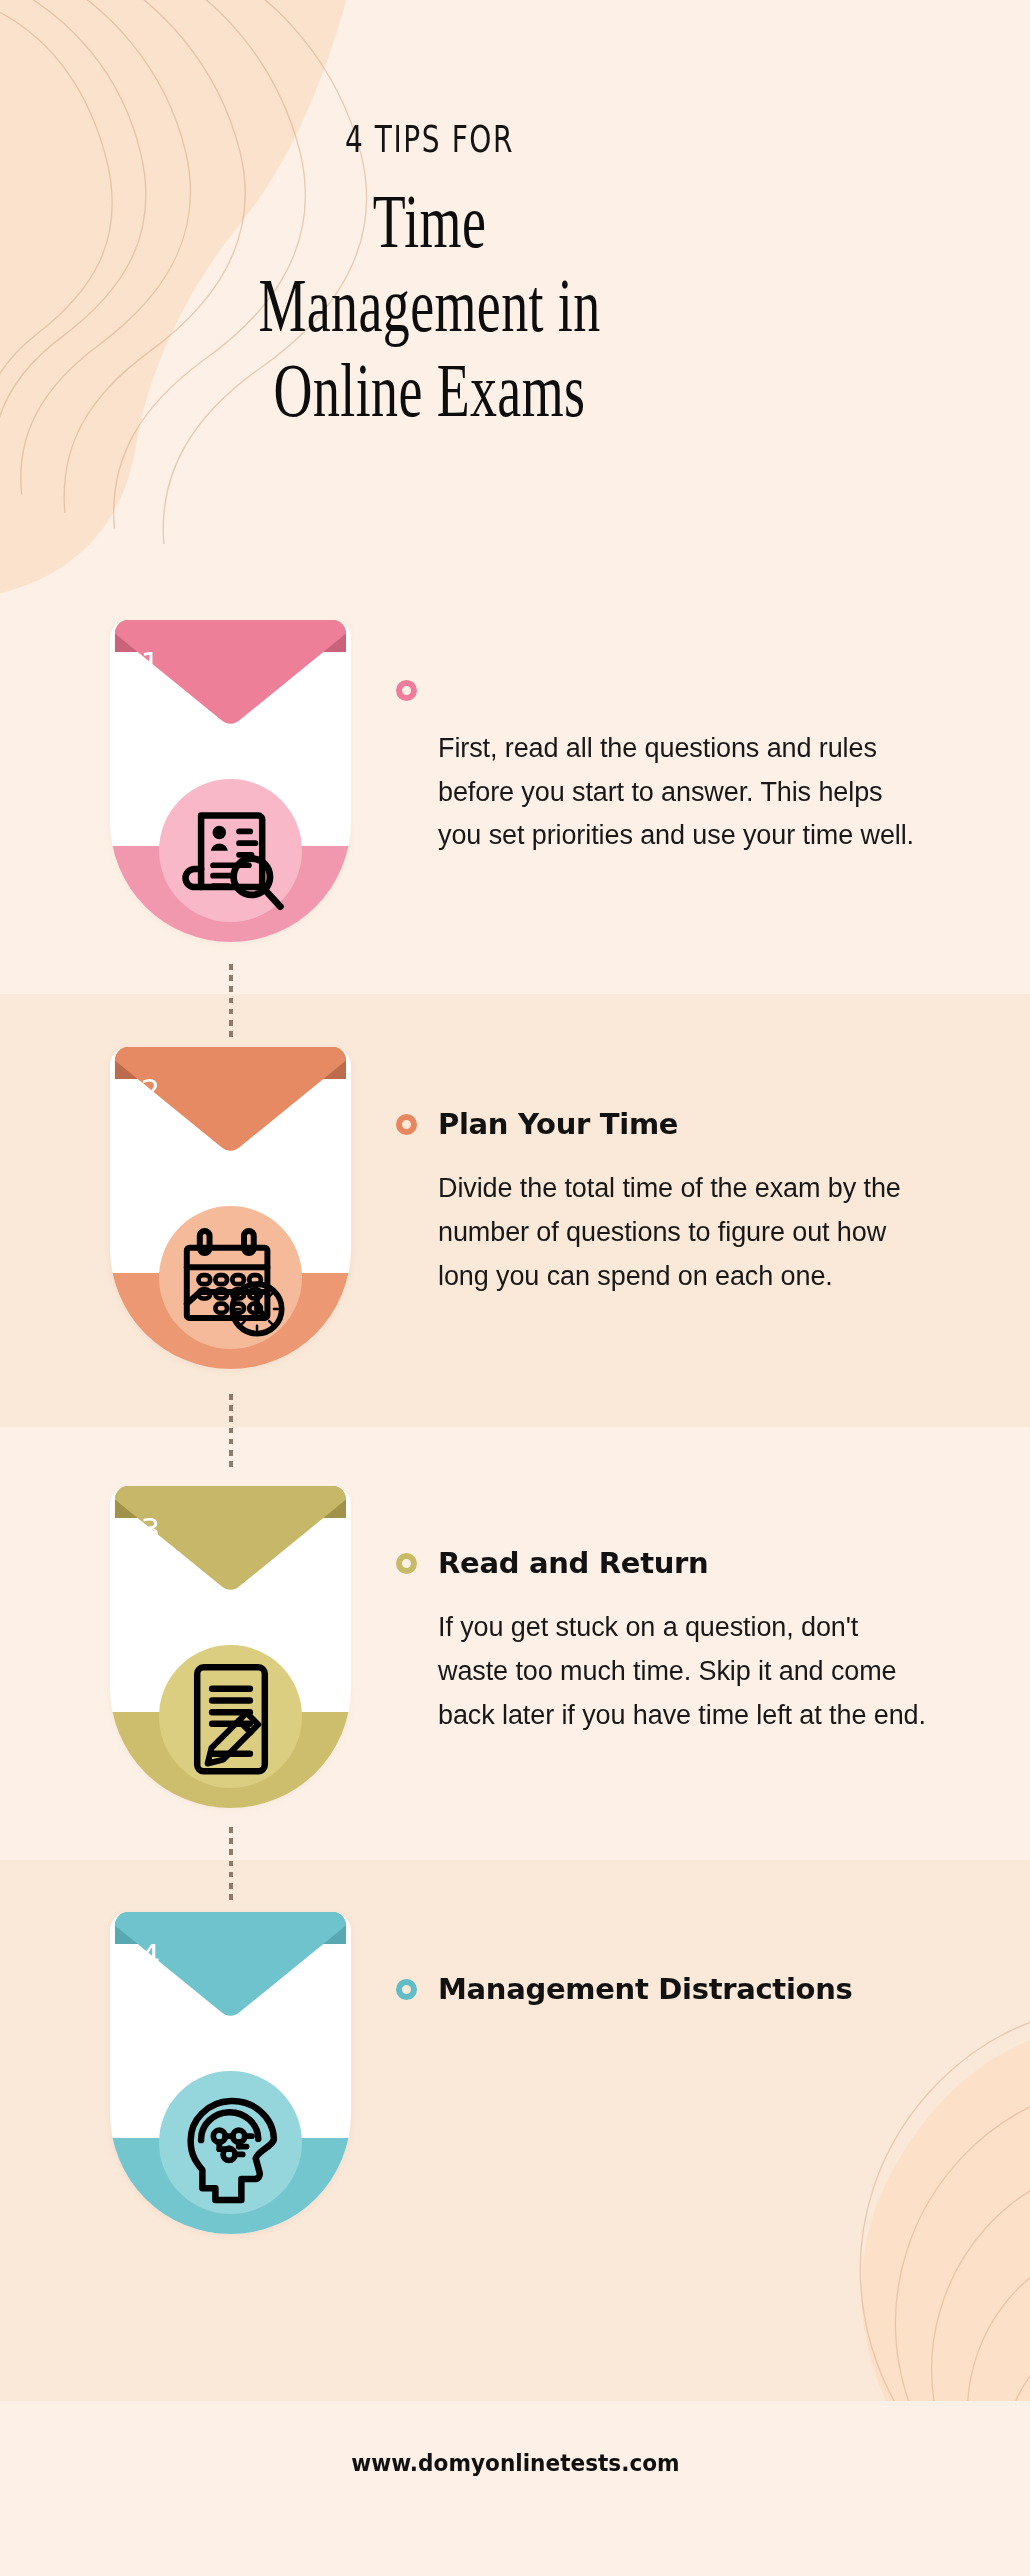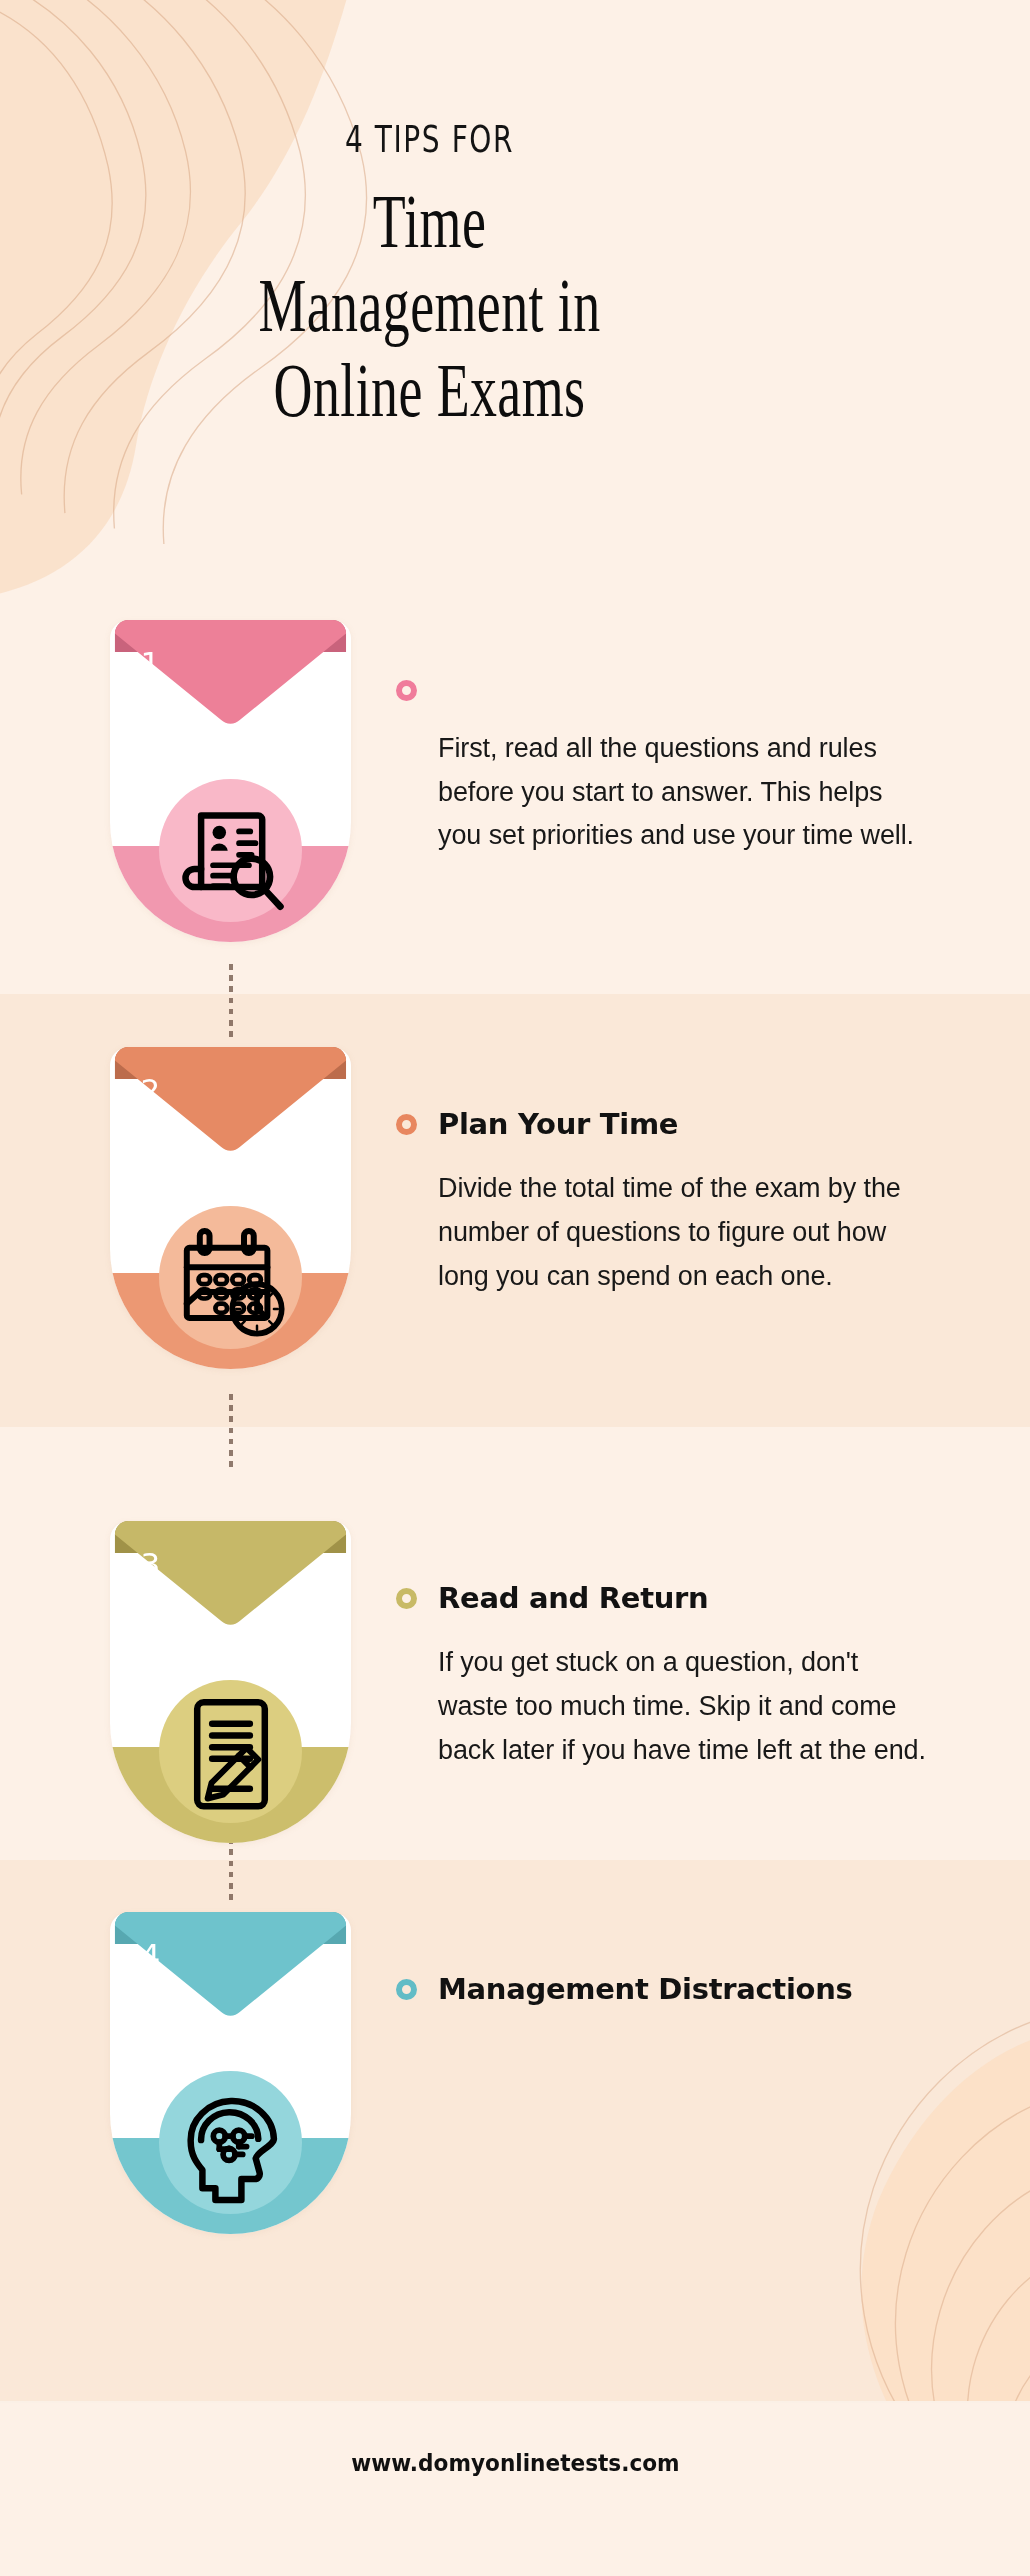--- a/index.html
+++ b/index.html
@@ -376,21 +376,21 @@
 
     <div class="tiptext" style="top:59px;">
       <div class="headrow">
         <span class="bullet" style="border-color:#E8875F;"></span>
         <span class="tiphead">Plan Your Time</span>
       </div>
       <div class="tipbody">Divide the total time of the exam by the number of questions to figure out how long you can spend on each one.</div>
     </div>
 
   </div>
-  <div class="tip" style="top:1522px;height:346px;">
+  <div class="tip" style="top:1487px;height:346px;">
 
     <div class="card">
       <div class="card-foot" style="background:#CCBE6C;"></div>
       <div class="icon-circle" style="background:#DCCE80;"></div>
       <div class="icon-art">
         <svg viewBox="0 0 100 100">
       <rect x="24" y="11" width="52" height="80" rx="5" fill="none" stroke="#000" stroke-width="5"></rect>
       <g fill="#000">
         <rect x="33" y="25" width="34" height="5" rx="2.5"></rect>
         <rect x="33" y="34" width="34" height="5" rx="2.5"></rect>

